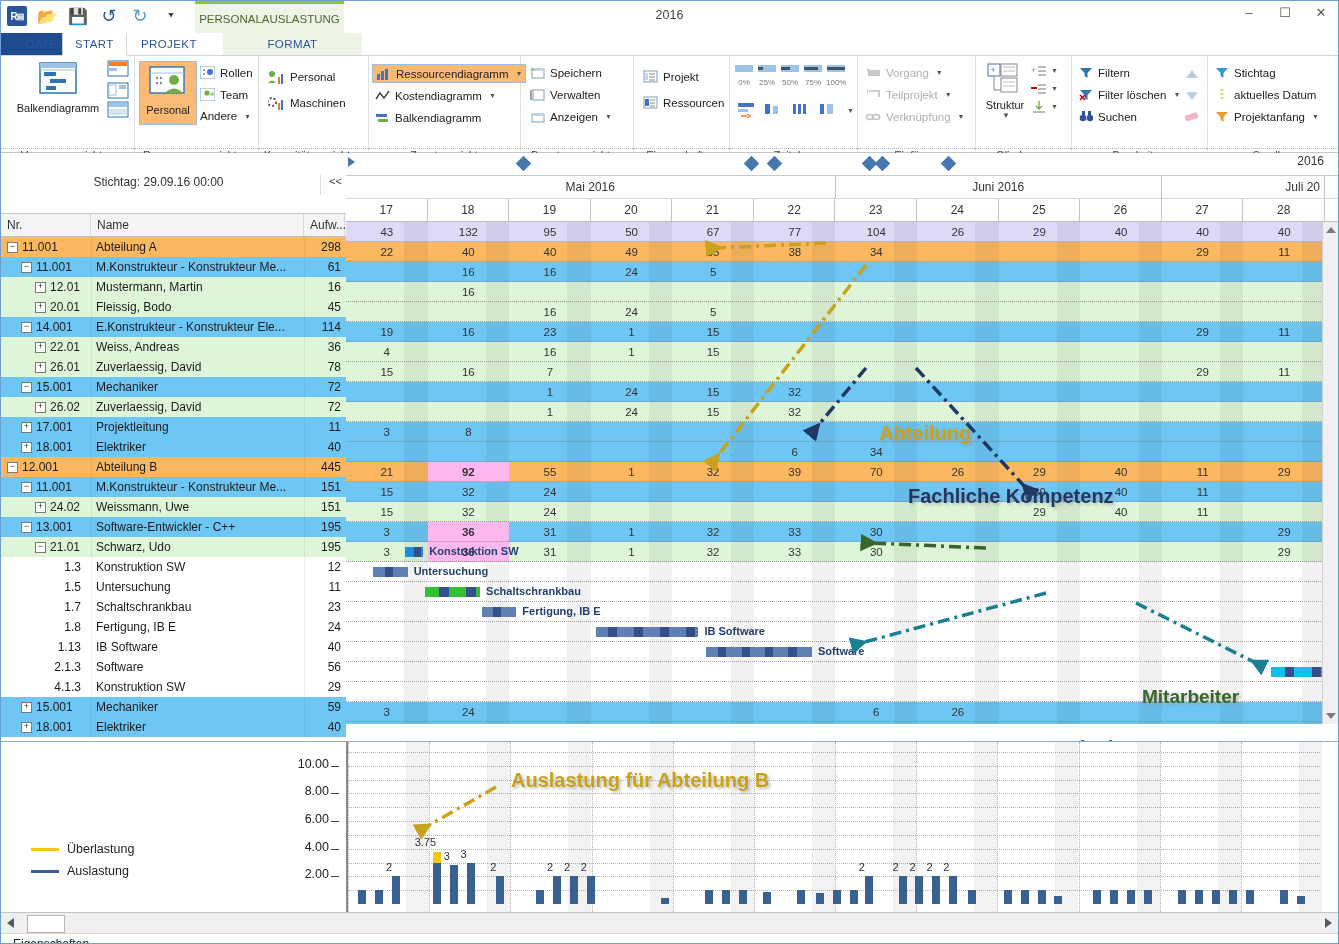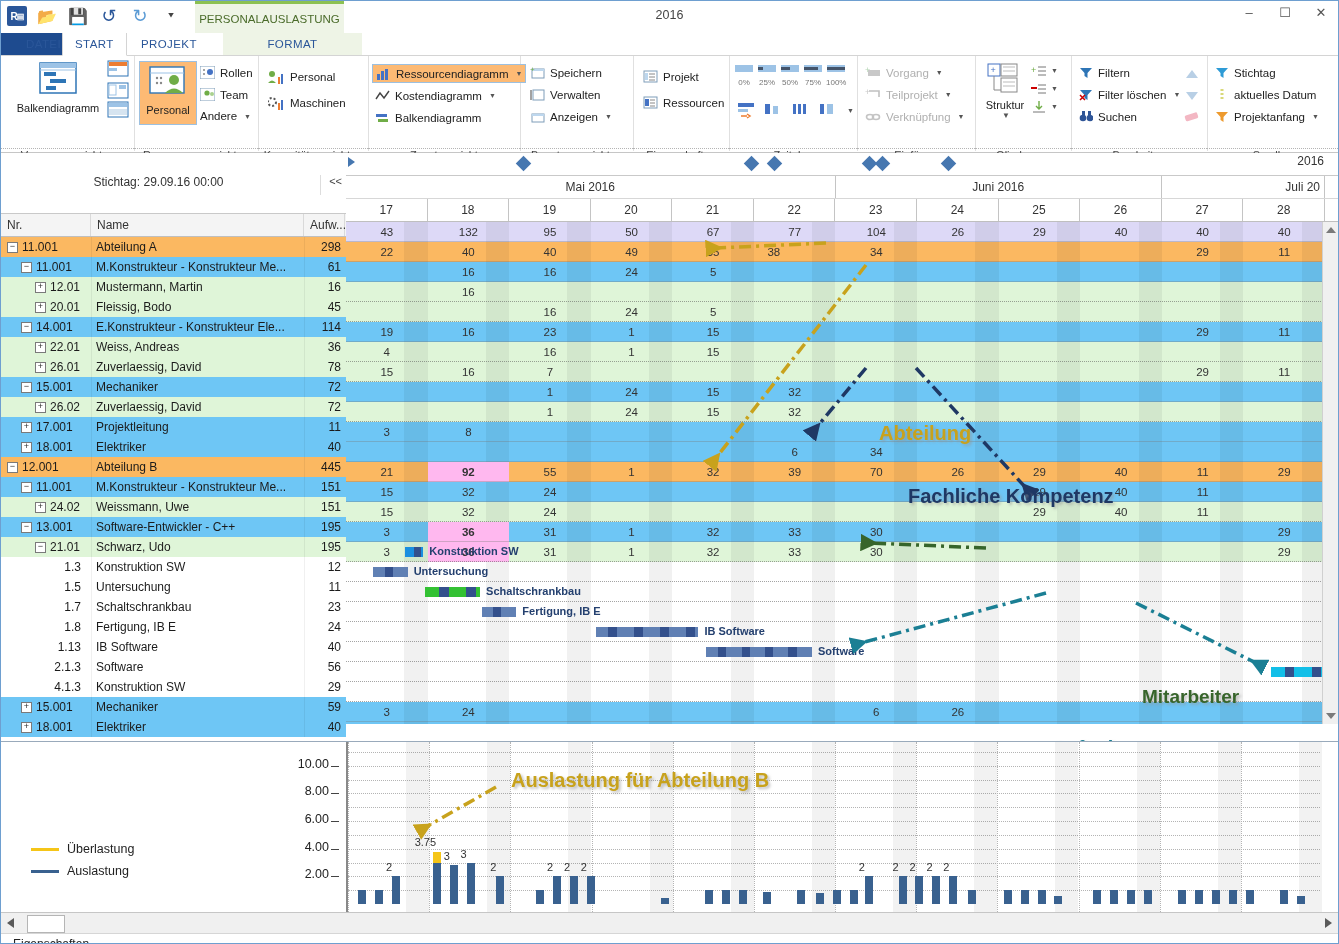--- a/index.html
+++ b/index.html
@@ -755,21 +755,21 @@
             <div class="wkend" style="left: 629.415px; width: 23.2512px;"></div>
             <div class="wkend" style="left: 710.999px; width: 23.2512px;"></div>
             <div class="wkend" style="left: 792.582px; width: 23.2512px;"></div>
             <div class="wkend" style="left: 874.165px; width: 23.2512px;"></div>
             <div class="wkend" style="left: 955.749px; width: 23.2512px;"></div>
             <div class="cell" style="left: 0px; width: 81.5833px;">22</div>
             <div class="cell" style="left: 81.5833px; width: 81.5833px;">40</div>
             <div class="cell" style="left: 163.167px; width: 81.5833px;">40</div>
             <div class="cell" style="left: 244.75px; width: 81.5833px;">49</div>
             <div class="cell" style="left: 326.333px; width: 81.5833px;">35</div>
-            <div class="cell" style="left: 387px; width: 81.5833px;">38</div>
+            <div class="cell" style="left: 408px; width: 81.5833px;">38</div>
             <div class="cell" style="left: 489.5px; width: 81.5833px;">34</div>
             <div class="cell" style="left: 571.083px; width: 81.5833px;"></div>
             <div class="cell" style="left: 652.667px; width: 81.5833px;"></div>
             <div class="cell" style="left: 734.25px; width: 81.5833px;"></div>
             <div class="cell" style="left: 815.833px; width: 81.5833px;">29</div>
             <div class="cell" style="left: 897.417px; width: 81.5833px;">11</div>
             <div class="gsep"></div>
           </div>
           <div class="grow g-role" style="width: 979px;">
             <div class="wkend" style="left: 58.3321px; width: 23.2512px;"></div>

